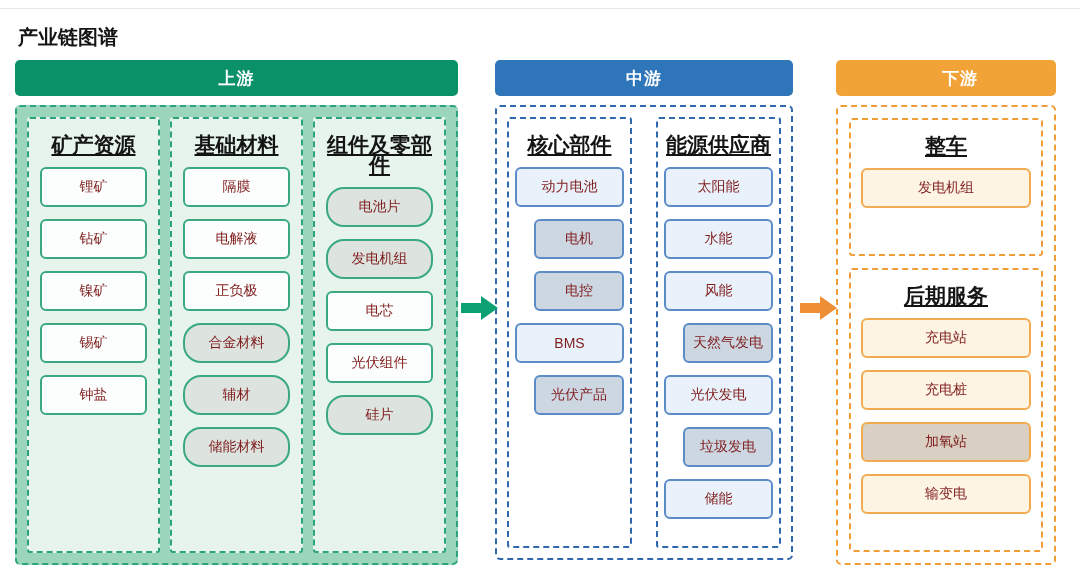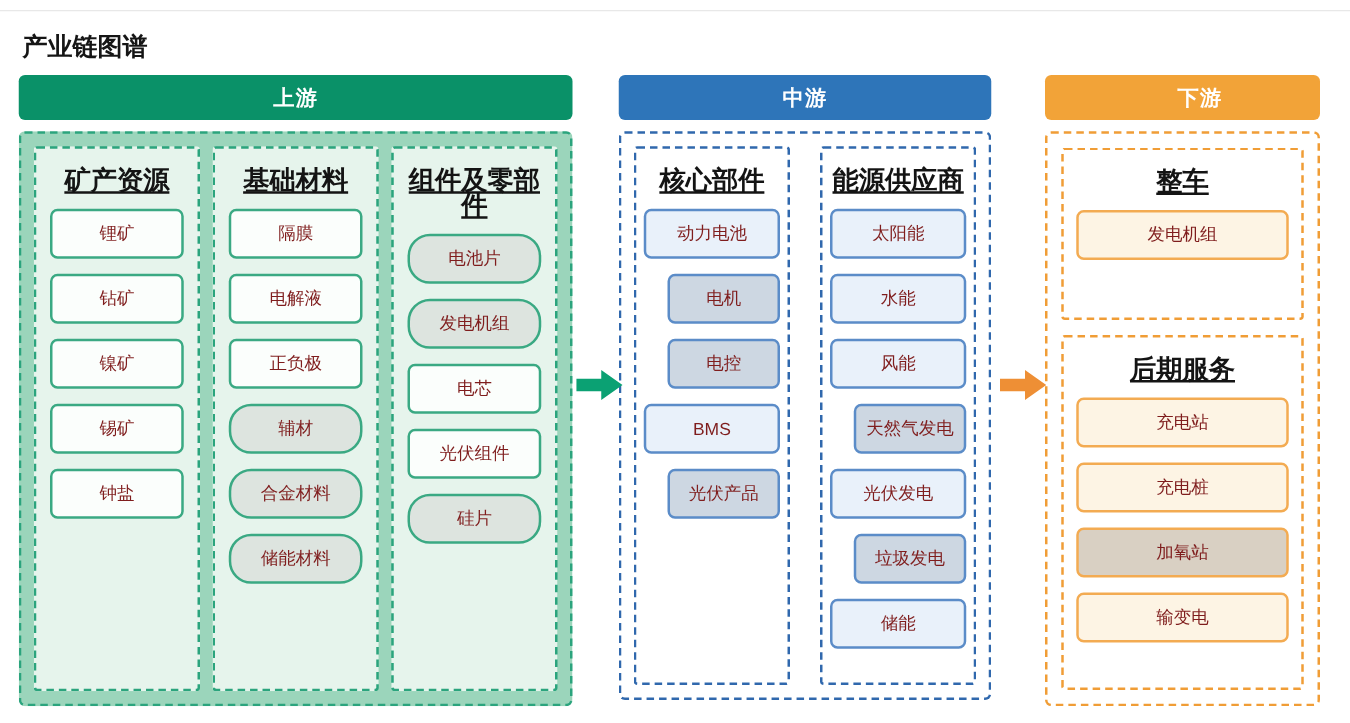--- a/index.html
+++ b/index.html
@@ -64,22 +64,22 @@
           <div class="node">钻矿</div>
           <div class="node">镍矿</div>
           <div class="node">锡矿</div>
           <div class="node">钟盐</div>
         </div>
         <div class="group">
           <div class="gtitle">基础材料</div>
           <div class="node">隔膜</div>
           <div class="node">电解液</div>
           <div class="node">正负极</div>
+          <div class="node alt">合金材料</div>
           <div class="node alt">辅材</div>
-          <div class="node alt">合金材料</div>
           <div class="node alt">储能材料</div>
         </div>
         <div class="group">
           <div class="gtitle">组件及零部件</div>
           <div class="node alt">电池片</div>
           <div class="node alt">发电机组</div>
           <div class="node">电芯</div>
           <div class="node">光伏组件</div>
           <div class="node alt">硅片</div>
         </div>

